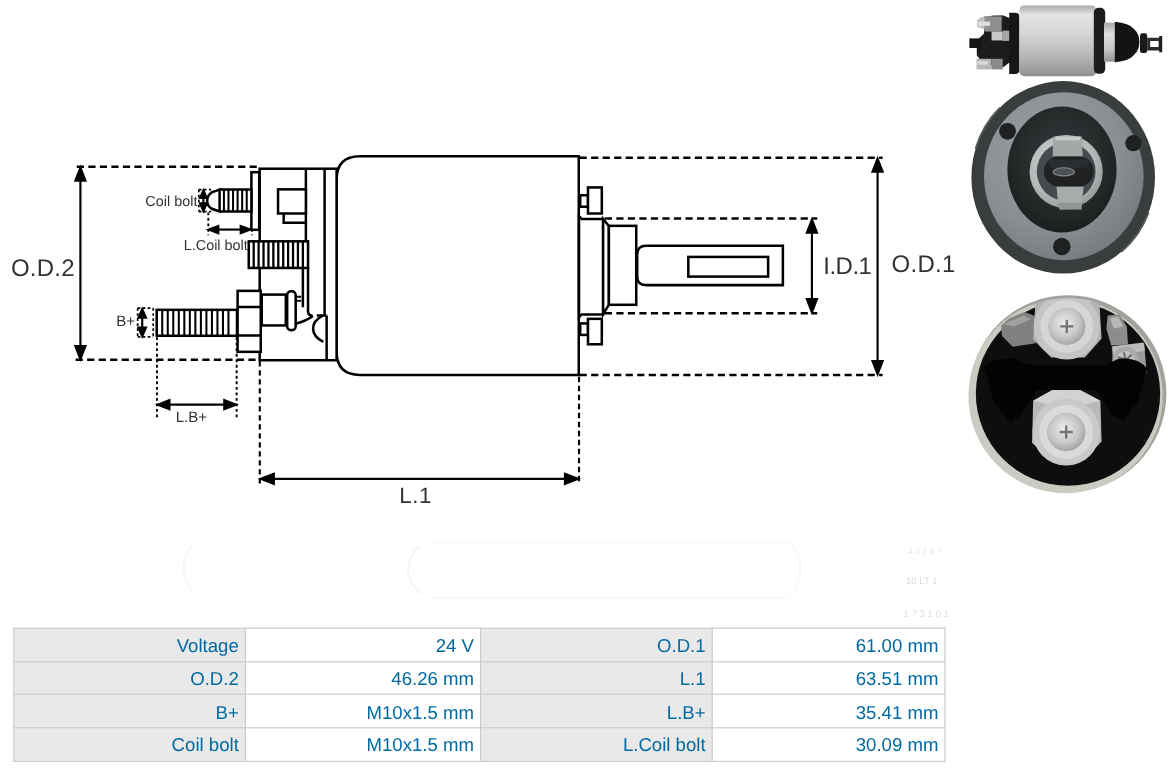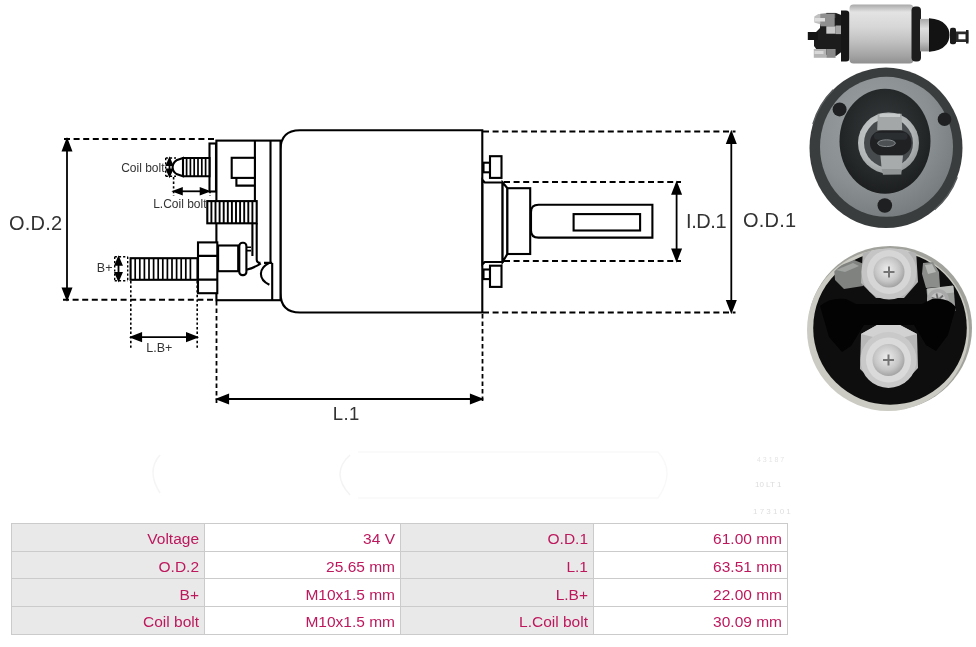--- a/index.html
+++ b/index.html
@@ -1,19 +1,19 @@
 <!DOCTYPE html>
 <html><head>
 <meta charset="utf-8">
 <style>
   html,body{margin:0;padding:0;background:#ffffff;width:976px;height:647px;overflow:hidden;}
   body{font-family:"Liberation Sans", sans-serif;position:relative;}
   #stage{position:absolute;left:0;top:0;}
   table.spec{position:absolute;left:11px;top:523px;border-collapse:collapse;table-layout:fixed;width:776px;}
-  table.spec td{border:1px solid #cbcbcb;height:22.7px;font-size:15.5px;color:#be185d;text-align:right;padding:4px 5px 0 16px;vertical-align:middle;}
+  table.spec td{border:1px solid #cbcbcb;height:22.7px;font-size:15.5px;color:#0369a1;text-align:right;padding:4px 5px 0 16px;vertical-align:middle;}
   td.lab{padding-right:4px;background:#e9e9e9;}
   td.val{background:#ffffff;}
 </style>
 </head>
 <body>
 
 <svg id="stage" width="976" height="647" viewBox="0 0 976 647">
   <g fill="none" stroke="#000" stroke-width="2.1">
 
     <path d="M64,139 H216.5" stroke-dasharray="6,3.6"></path>
@@ -321,37 +321,37 @@
   <colgroup>
       <col style="width:193px">
       <col style="width:196px">
       <col style="width:193px">
       <col style="width:194px">
     </colgroup>
 
   <tbody>
       <tr>
         <td class="lab">Voltage</td>
-        <td class="val">34 V</td>
+        <td class="val">24 V</td>
         <td class="lab">O.D.1</td>
         <td class="val">61.00 mm</td>
       </tr>
 
   <tr>
         <td class="lab">O.D.2</td>
-        <td class="val">25.65 mm</td>
+        <td class="val">46.26 mm</td>
         <td class="lab">L.1</td>
         <td class="val">63.51 mm</td>
       </tr>
 
   <tr>
         <td class="lab">B+</td>
         <td class="val">M10x1.5 mm</td>
         <td class="lab">L.B+</td>
-        <td class="val">22.00 mm</td>
+        <td class="val">35.41 mm</td>
       </tr>
 
   <tr>
         <td class="lab">Coil bolt</td>
         <td class="val">M10x1.5 mm</td>
         <td class="lab">L.Coil bolt</td>
         <td class="val">30.09 mm</td>
       </tr>
 </tbody>
   </table>

